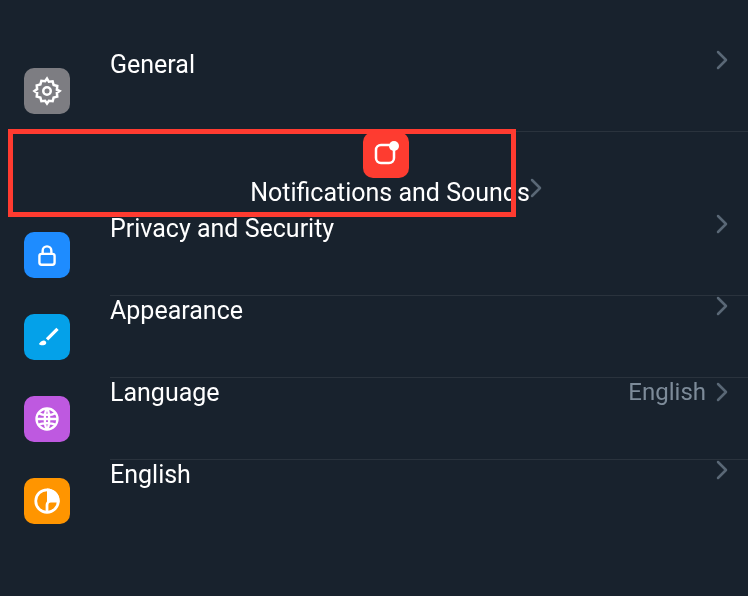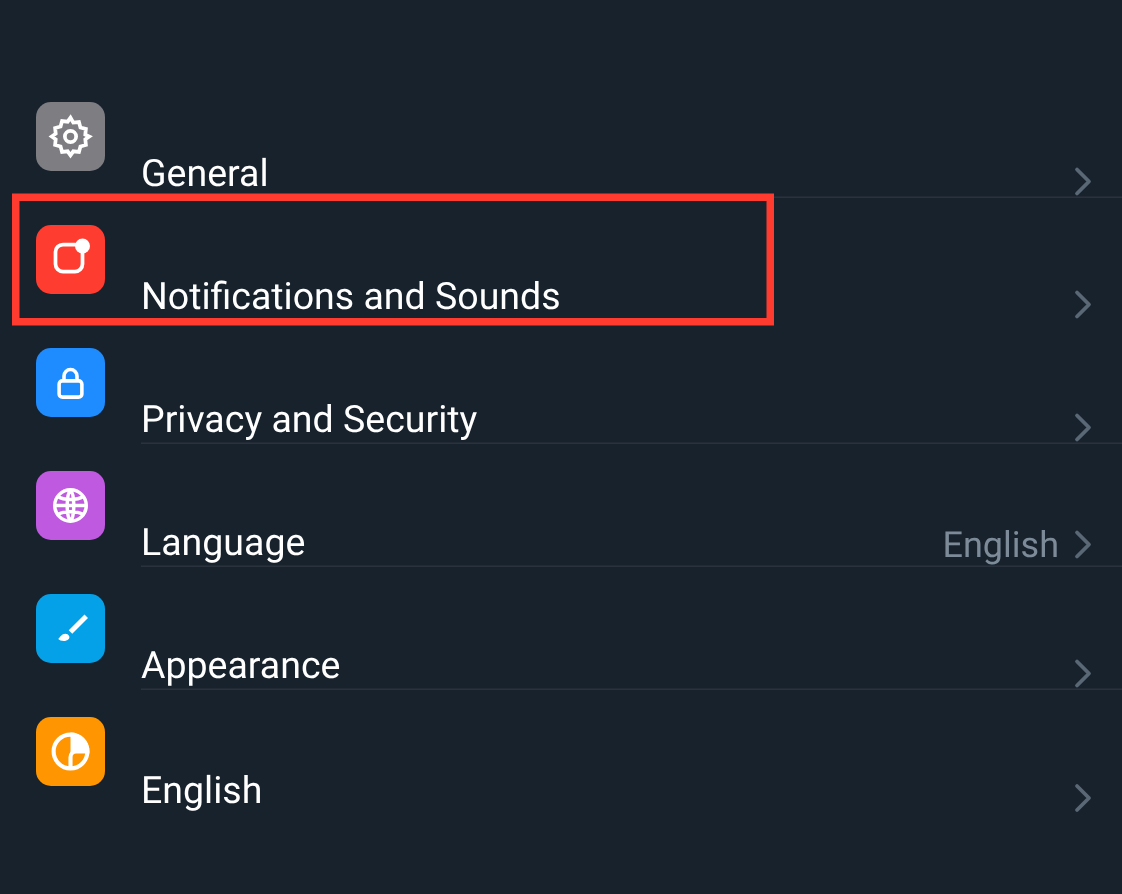--- a/index.html
+++ b/index.html
@@ -25,24 +25,24 @@
       height: 46px;
       border-radius: 10px;
       display: flex;
       align-items: center;
       justify-content: center;
       flex-shrink: 0;
     }
     .content {
       flex: 1;
       display: flex;
-      align-items: flex-end;
+      align-items: flex-start;
       justify-content: space-between;
       height: 100%;
-      margin-left: 24px;
+      margin-left: 40px;
       padding-right: 20px;
       border-bottom: 1px solid rgba(255,255,255,0.08);
     }
     .row:first-child .content { border-top: none; }
     .label {
       color: #ffffff;
       font-size: 25px;
       font-weight: 400;
     }
     .right {
@@ -62,21 +62,21 @@
     .chevron svg { display: block; }
     .highlight-box {
       position: absolute;
       left: 8px;
       right: 232px;
       top: -3px;
       bottom: -3px;
       border: 5px solid #ff3b30;
       pointer-events: none;
     }
-    .row.highlighted { position: relative; }
+    .row.highlighted { position: relative; flex-direction: column; }
   </style>
 </head>
 <body>
 
 <div class="list">
 
   <div class="row">
     <div class="icon-wrap" style="background:#7d7d82">
       <svg width="30" height="30" viewBox="0 0 24 24" fill="none" stroke="#fff" stroke-width="2">
         <circle cx="12" cy="12" r="3"></circle>
@@ -129,48 +129,48 @@
           <svg width="12" height="20" viewBox="0 0 12 20">
               <path d="M2 2l8 8-8 8" stroke="#5a6876" stroke-width="2.5" fill="none" stroke-linecap="round" stroke-linejoin="round"></path>
             </svg>
         </span>
       </div>
     </div>
   </div>
 
 
   <div class="row">
+    <div class="icon-wrap" style="background:#04a1e9">
+      <svg width="28" height="28" viewBox="0 0 24 24" fill="#fff">
+        <path d="M20 4l-9 9 2 2 9-9-2-2zM9 15c-2 0-3 2-4 3 1 1 4 2 6 0 1-1 0-3-2-3z"></path>
+      </svg>
+    </div>
+    <div class="content">
+      <span class="label">Appearance</span>
+      <div class="right">
+        <span class="chevron">
+          <svg width="12" height="20" viewBox="0 0 12 20">
+              <path d="M2 2l8 8-8 8" stroke="#5a6876" stroke-width="2.5" fill="none" stroke-linecap="round" stroke-linejoin="round"></path>
+            </svg>
+        </span>
+      </div>
+    </div>
+  </div>
+
+  <div class="row">
     <div class="icon-wrap" style="background:#be59e0">
       <svg width="28" height="28" viewBox="0 0 24 24" fill="none" stroke="#fff" stroke-width="2">
         <circle cx="12" cy="12" r="9"></circle>
         <path d="M3 12h18M12 3c2.5 3 2.5 15 0 18M12 3c-2.5 3-2.5 15 0 18M5 7c3 2 11 2 14 0M5 17c3-2 11-2 14 0"></path>
       </svg>
     </div>
     <div class="content">
       <span class="label">Language</span>
       <div class="right">
         <span class="value">English</span>
-        <span class="chevron">
-          <svg width="12" height="20" viewBox="0 0 12 20">
-              <path d="M2 2l8 8-8 8" stroke="#5a6876" stroke-width="2.5" fill="none" stroke-linecap="round" stroke-linejoin="round"></path>
-            </svg>
-        </span>
-      </div>
-    </div>
-  </div>
-
-  <div class="row">
-    <div class="icon-wrap" style="background:#04a1e9">
-      <svg width="28" height="28" viewBox="0 0 24 24" fill="#fff">
-        <path d="M20 4l-9 9 2 2 9-9-2-2zM9 15c-2 0-3 2-4 3 1 1 4 2 6 0 1-1 0-3-2-3z"></path>
-      </svg>
-    </div>
-    <div class="content">
-      <span class="label">Appearance</span>
-      <div class="right">
         <span class="chevron">
           <svg width="12" height="20" viewBox="0 0 12 20">
               <path d="M2 2l8 8-8 8" stroke="#5a6876" stroke-width="2.5" fill="none" stroke-linecap="round" stroke-linejoin="round"></path>
             </svg>
         </span>
       </div>
     </div>
   </div>
 
   <div class="row">

